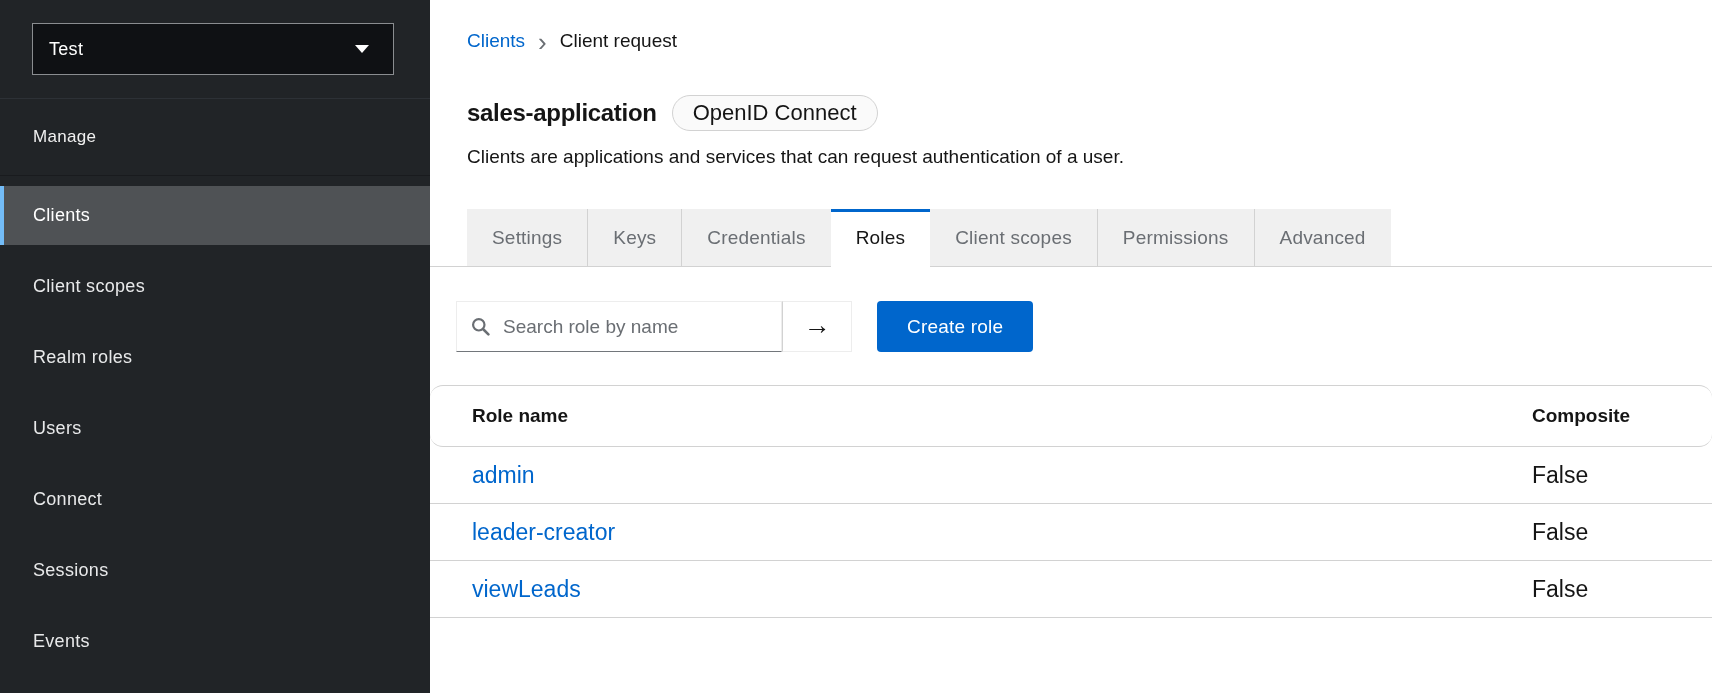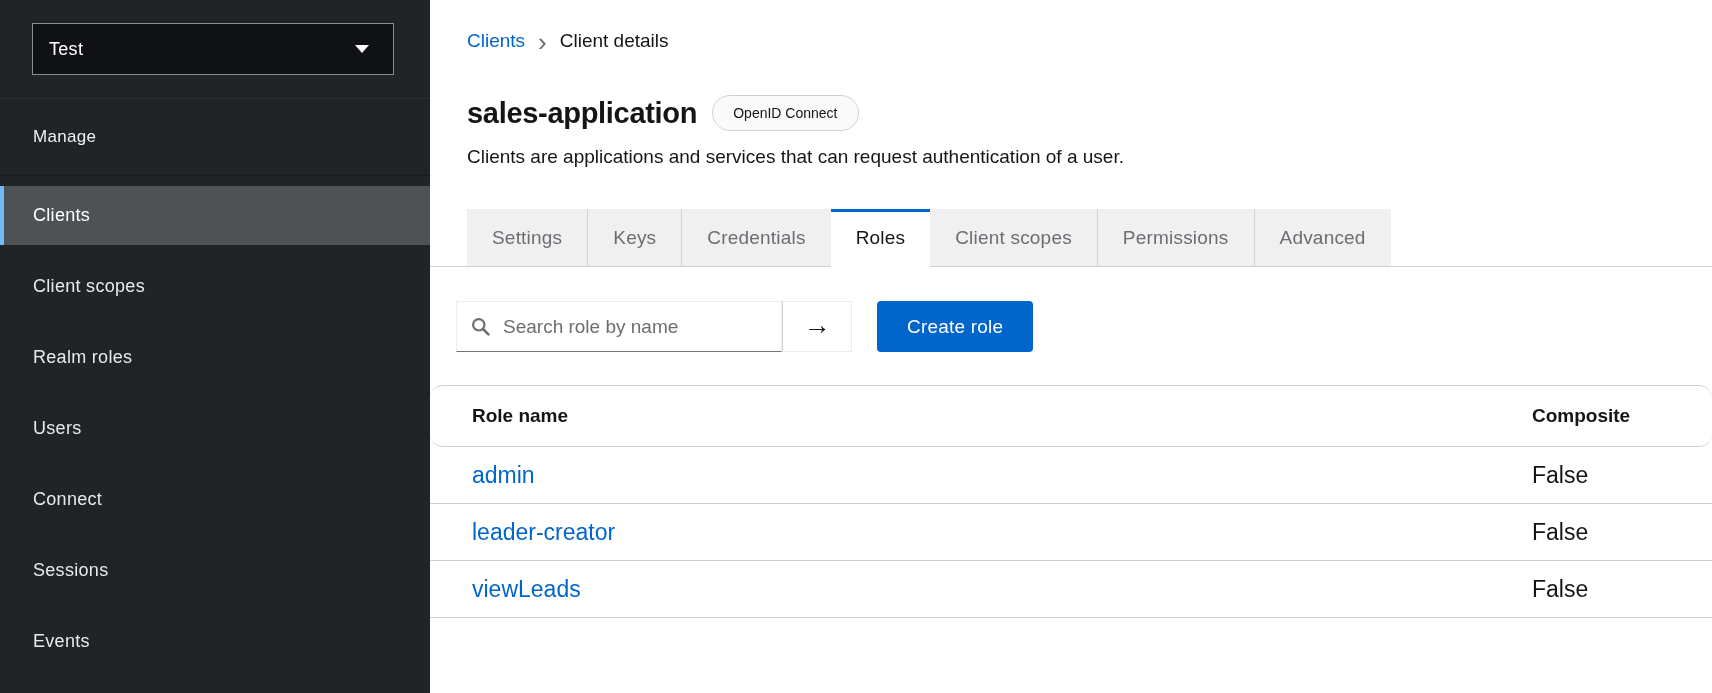--- a/index.html
+++ b/index.html
@@ -25,23 +25,23 @@
   li.selected .nav-link { background:#4f5255; border-left:4px solid #73bcf7; padding-left:29px; color:#fff; }
 
   
   .main { flex:1; background:#fff; min-width:0; }
   .breadcrumb { margin-left:37px; padding-top:30px; display:flex; align-items:center; gap:13px; font-size:19px; }
   .breadcrumb a { color:#0066cc; text-decoration:none; cursor:pointer; }
   .crumb-sep { color:#6a6e73; font-size:26px; line-height:18px; padding-top:2px; }
   .crumb-current { color:#151515; }
 
   .title-row { margin:43px 0 0 37px; display:flex; align-items:center; gap:15px; }
-  .page-title { font-size:29px; font-weight:700; letter-spacing:-0.3px; color:#151515; }
+  .page-title { font-size:24px; font-weight:700; letter-spacing:-0.3px; color:#151515; }
   .type-badge { height:36px; padding:0 20px; border:1px solid #d2d2d2; background:#fafafa;
-    border-radius:30px; display:flex; align-items:center; font-size:14px; color:#151515; }
+    border-radius:30px; display:flex; align-items:center; font-size:22px; color:#151515; }
   .page-desc { margin:15px 0 0 37px; font-size:19px; color:#151515; }
 
   
   .tabbar { margin-top:41px; display:flex; height:58px; }
   .tab-spacer-left { width:37px; border-bottom:1px solid #d2d2d2; flex:none; }
   .tab-spacer-right { flex:1; border-bottom:1px solid #d2d2d2; }
   .tab { padding:0 25px; background:#f0f0f0; color:#6a6e73; font-size:19px; letter-spacing:0.2px;
     display:flex; align-items:center; border-bottom:1px solid #d2d2d2; cursor:pointer; white-space:nowrap; }
   .tab.sep { border-left:1px solid #d2d2d2; }
   .tab.active { background:#fff; color:#151515; border-bottom-color:transparent;
@@ -107,21 +107,21 @@
         <span class="nav-link">Events</span>
       </li>
     </ul>
 </nav>
 
 <main class="main">
 
   <div class="breadcrumb">
       <a class="crumb-link">Clients</a>
       <span class="crumb-sep">›</span>
-      <span class="crumb-current">Client details</span>
+      <span class="crumb-current">Client request</span>
     </div>
 
   <div class="title-row">
     <h1 class="page-title">sales-application</h1>
     <span class="type-badge">OpenID Connect</span>
   </div>
   <p class="page-desc">Clients are applications and services that can request authentication of a user.</p>
 
   <div class="tabbar">
     <span class="tab-spacer-left"></span>

